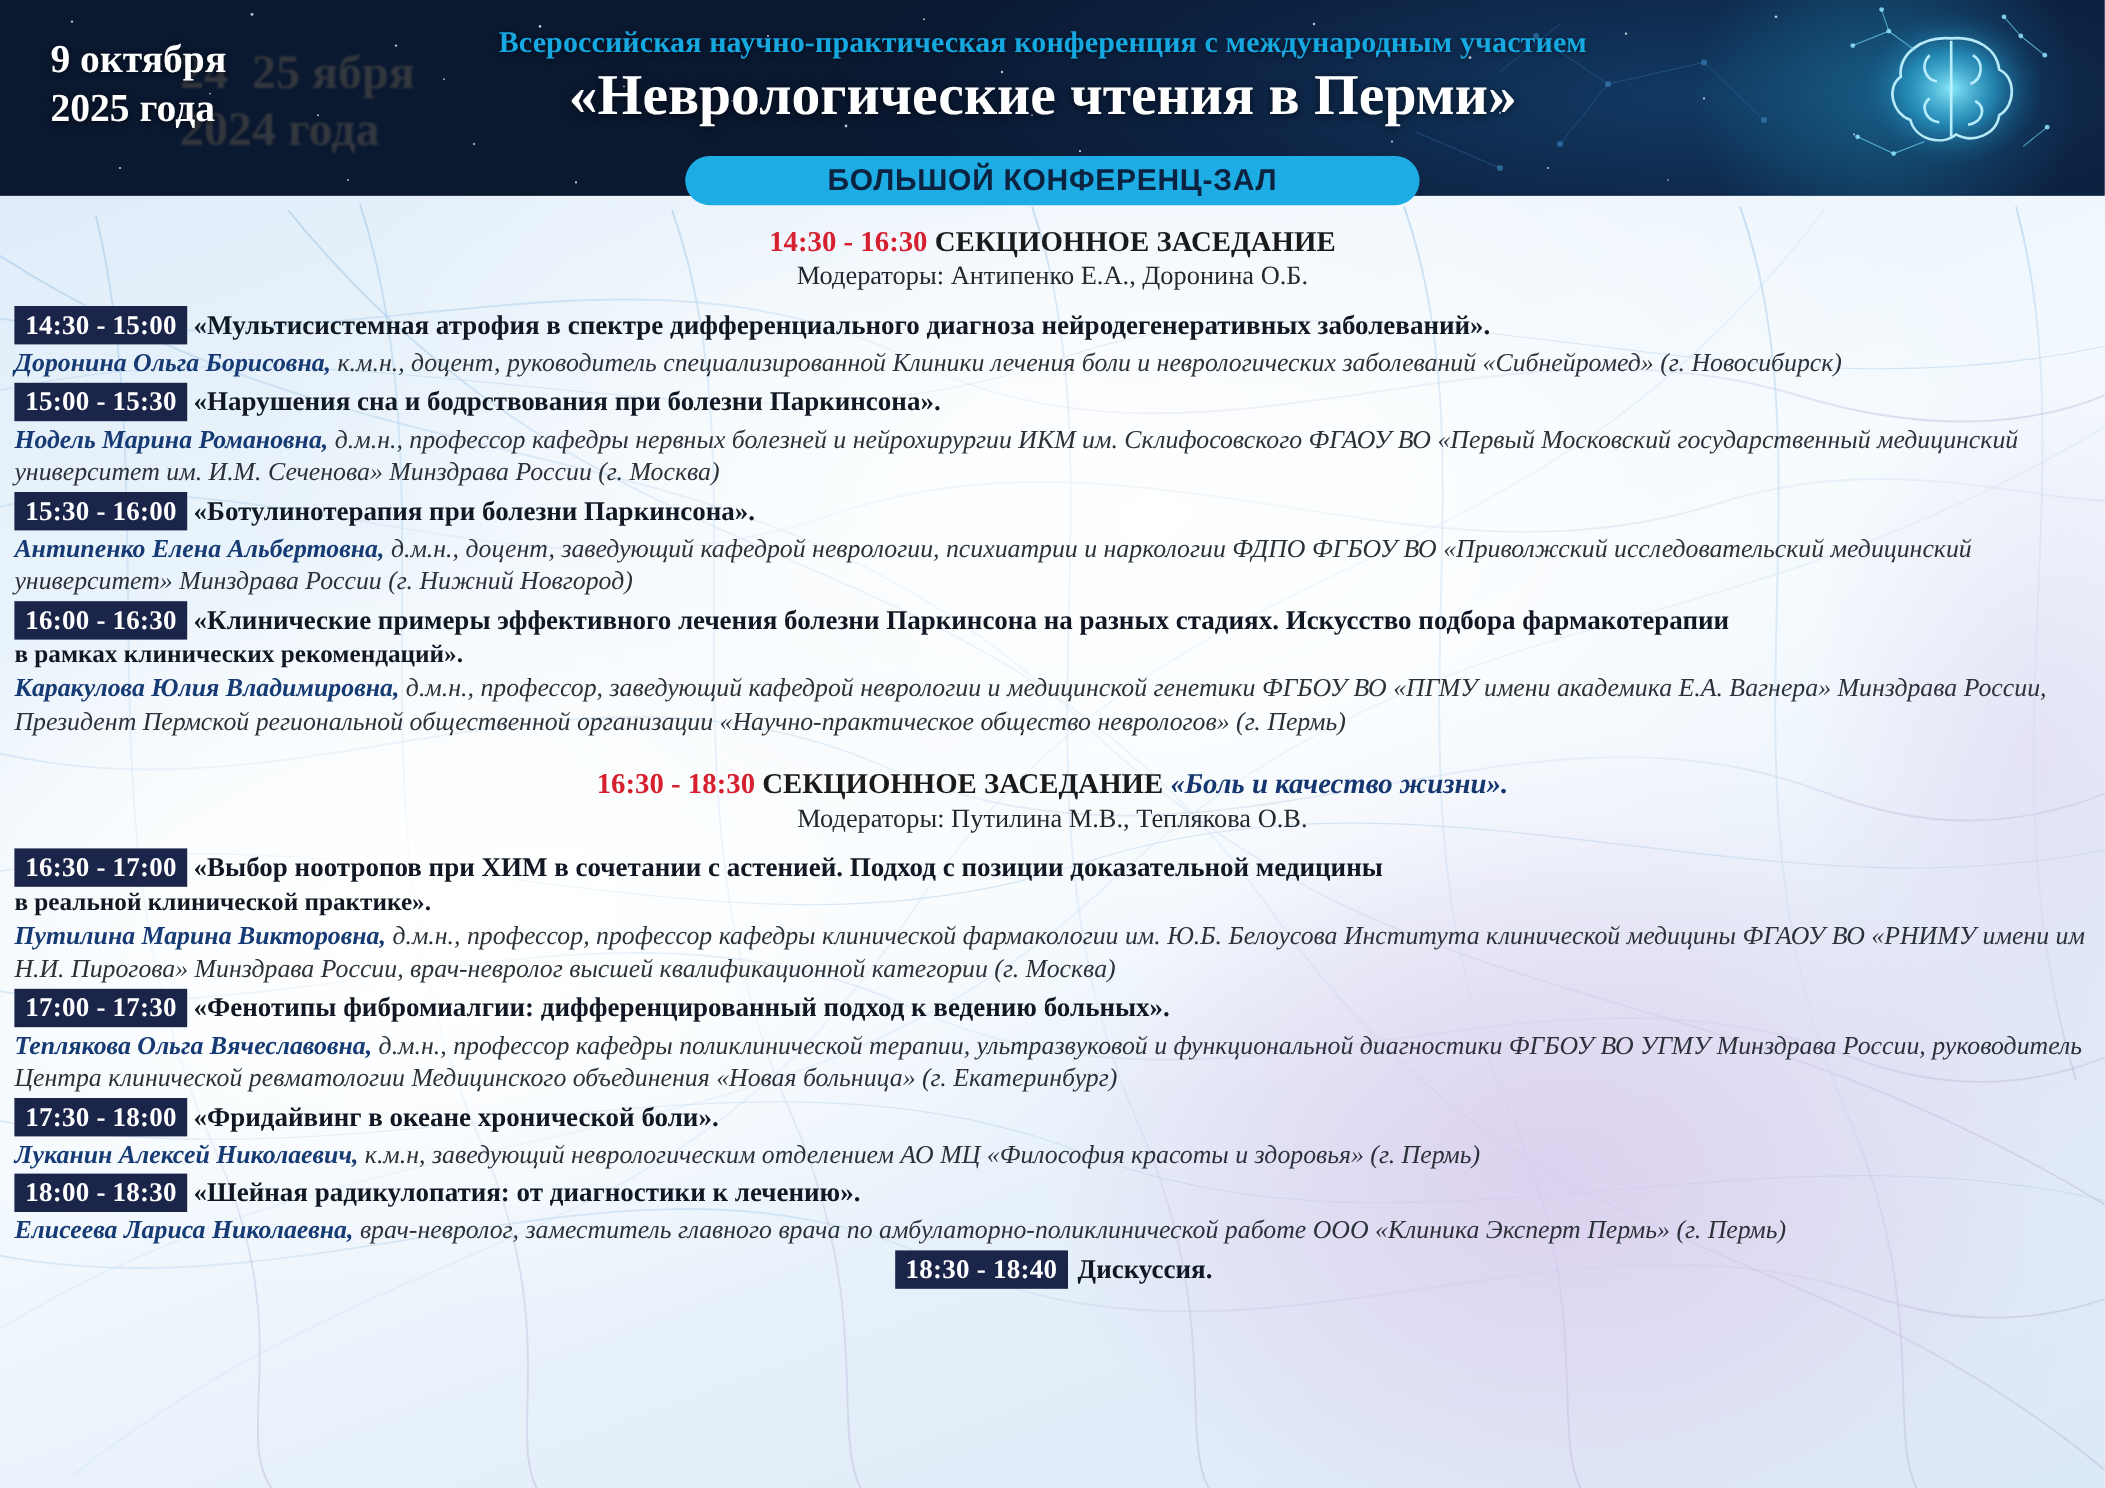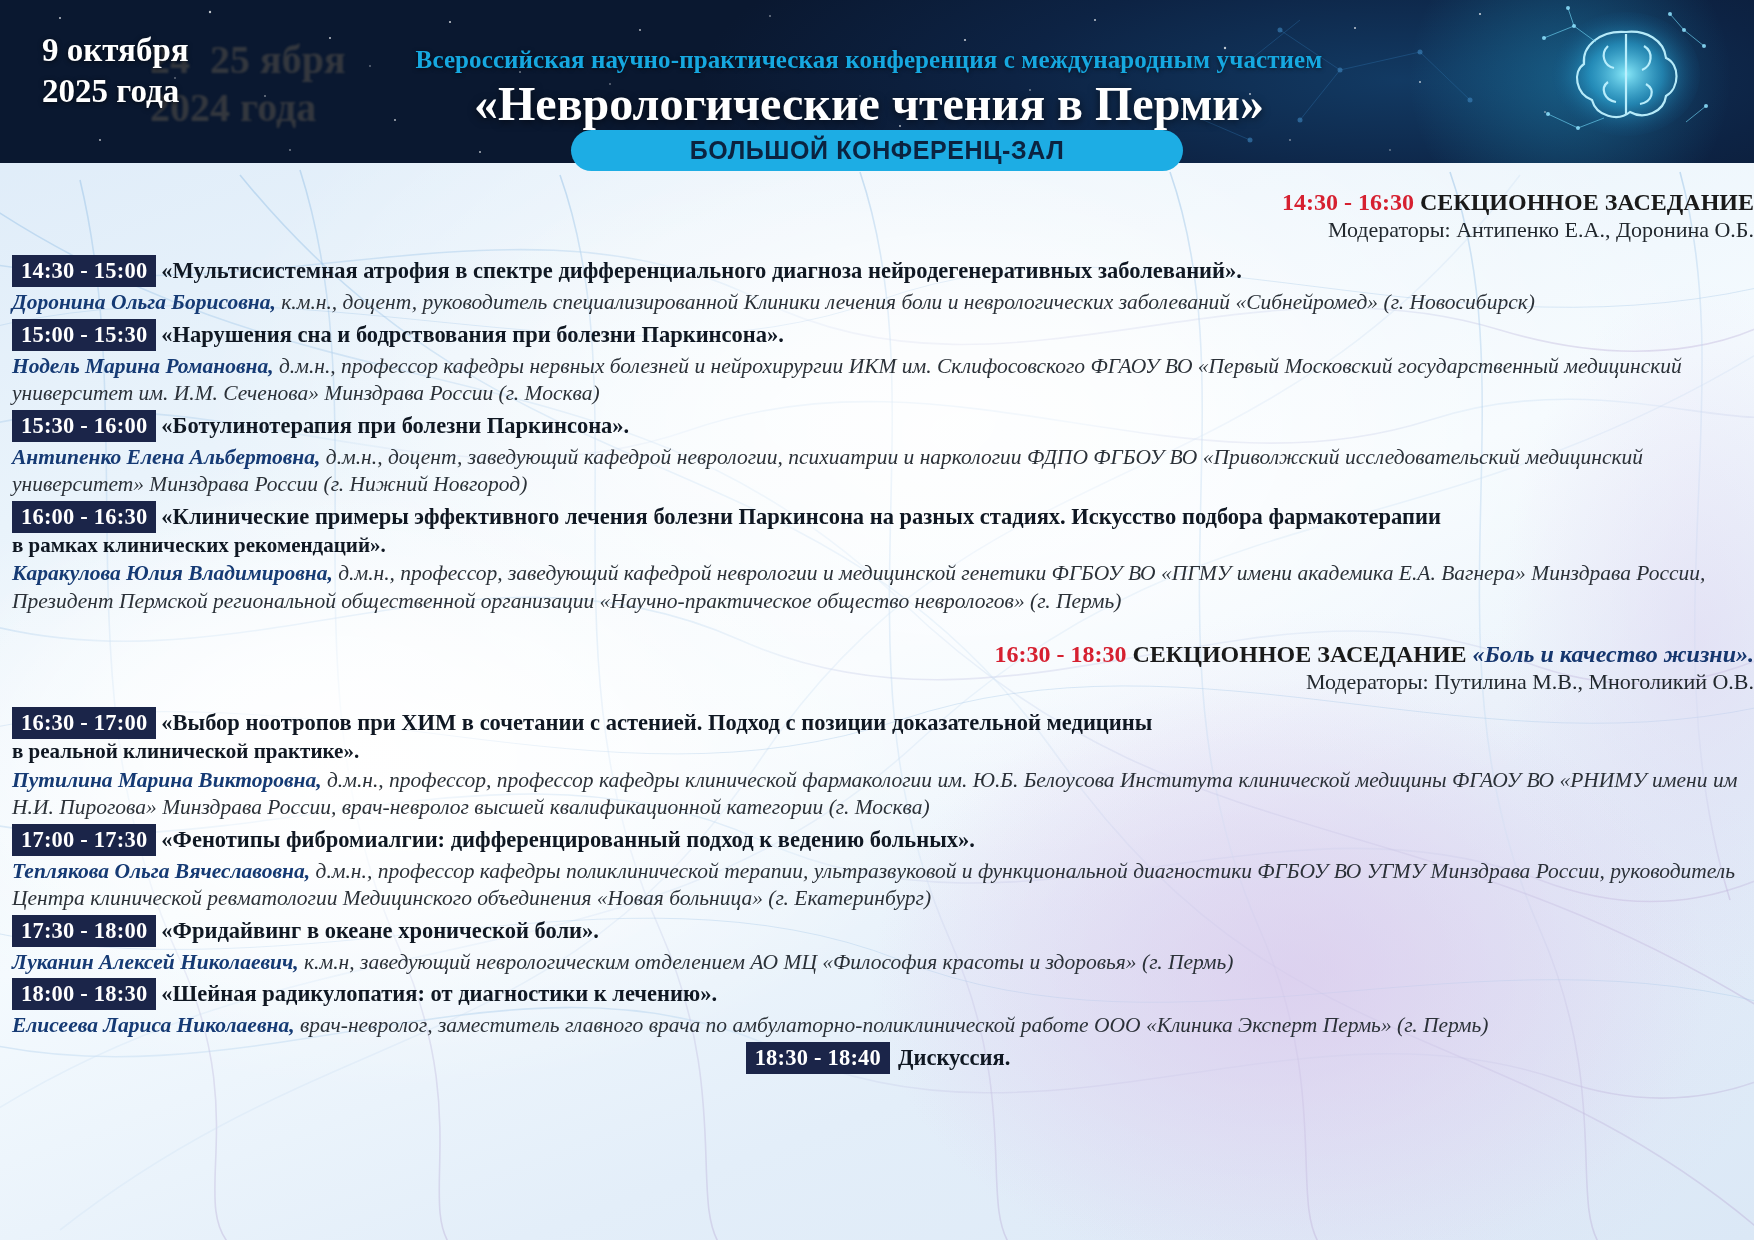--- a/index.html
+++ b/index.html
@@ -40,21 +40,21 @@
     color:#ffffff; font-family:"Liberation Serif", serif;
     font-weight:bold; font-size:33px; line-height:1.24;
     text-shadow:0 1px 5px rgba(0,0,0,0.65);
   }
   .ghost-date {
     position:absolute; left:150px; top:36px; z-index:2;
     color:rgba(150,130,95,0.30); font-weight:bold; font-size:40px;
     line-height:1.2; font-family:"Liberation Serif", serif;
     filter:blur(1px);
   }
-  .hdr-center { position:absolute; left:0; right:16px; top:22px; z-index:4; text-align:center;margin-top:24px; }
+  .hdr-center { position:absolute; left:0; right:16px; top:22px; z-index:4; text-align:center; }
   .conf-line {
     color:#16a8e0; font-size:25px; font-weight:bold;
     font-family:"Liberation Serif", serif; letter-spacing:.1px;
     text-shadow:0 1px 4px rgba(0,0,0,.55);
   }
   .conf-title {
     color:#ffffff; font-size:48px; font-weight:bold; margin-top:2px;
     font-family:"Liberation Serif", serif;
     text-shadow:0 2px 8px rgba(0,0,0,.6);
   }
@@ -67,21 +67,21 @@
     display:flex; align-items:center; justify-content:center;
   }
   .brain {
     position:absolute; right:40px; top:2px; z-index:5;
     width:180px; height:160px;
   }
 
   
   .content { position:relative; z-index:3; padding:0; }
 
-  .session-head { text-align:right; }
+  .session-head { text-align:center; }
   .sh-line1 { font-size:24px; color:#1a1a1a; font-weight:bold; margin-top:26px; }
   .sh-line1 .tm { color:#d62030; }
   .sh-line1 .lbl { color:#1a1a1a; }
   .sh-line1 .topic-inline { color:#15366e; font-style:italic; font-weight:bold;margin-top:15px; }
   .sh-topic { font-size:24px; color:#15366e; font-style:italic; font-weight:bold; margin-top:1px; }
   .sh-mods { font-size:22px; color:#22282e; margin-top:1px; }
 
   .talks { margin-top:12px; padding:0 10px 0 12px; }
   .talk { margin-bottom:1px; }
 
@@ -317,21 +317,21 @@
       </div>
 
     </div>
 
     <div class="session-head session2">
       <div class="sh-line1">
         <span class="tm">16:30 - 18:30</span>
         <span class="lbl">СЕКЦИОННОЕ ЗАСЕДАНИЕ</span>
         <span class="topic-inline">«Боль и качество жизни».</span>
       </div>
-      <div class="sh-mods">Модераторы: Путилина М.В., Многоликий О.В.</div>
+      <div class="sh-mods">Модераторы: Путилина М.В., Теплякова О.В.</div>
     </div>
 
     <div class="talks">
 
       <div class="talk">
         <div class="title-row">
           <span class="tbadge">16:30 - 17:00</span><span>«Выбор ноотропов при ХИМ в сочетании с астенией. Подход с позиции доказательной медицины</span>
         </div>
         <div class="title-cont">в реальной клинической практике».</div>
         <div class="speaker-row">

